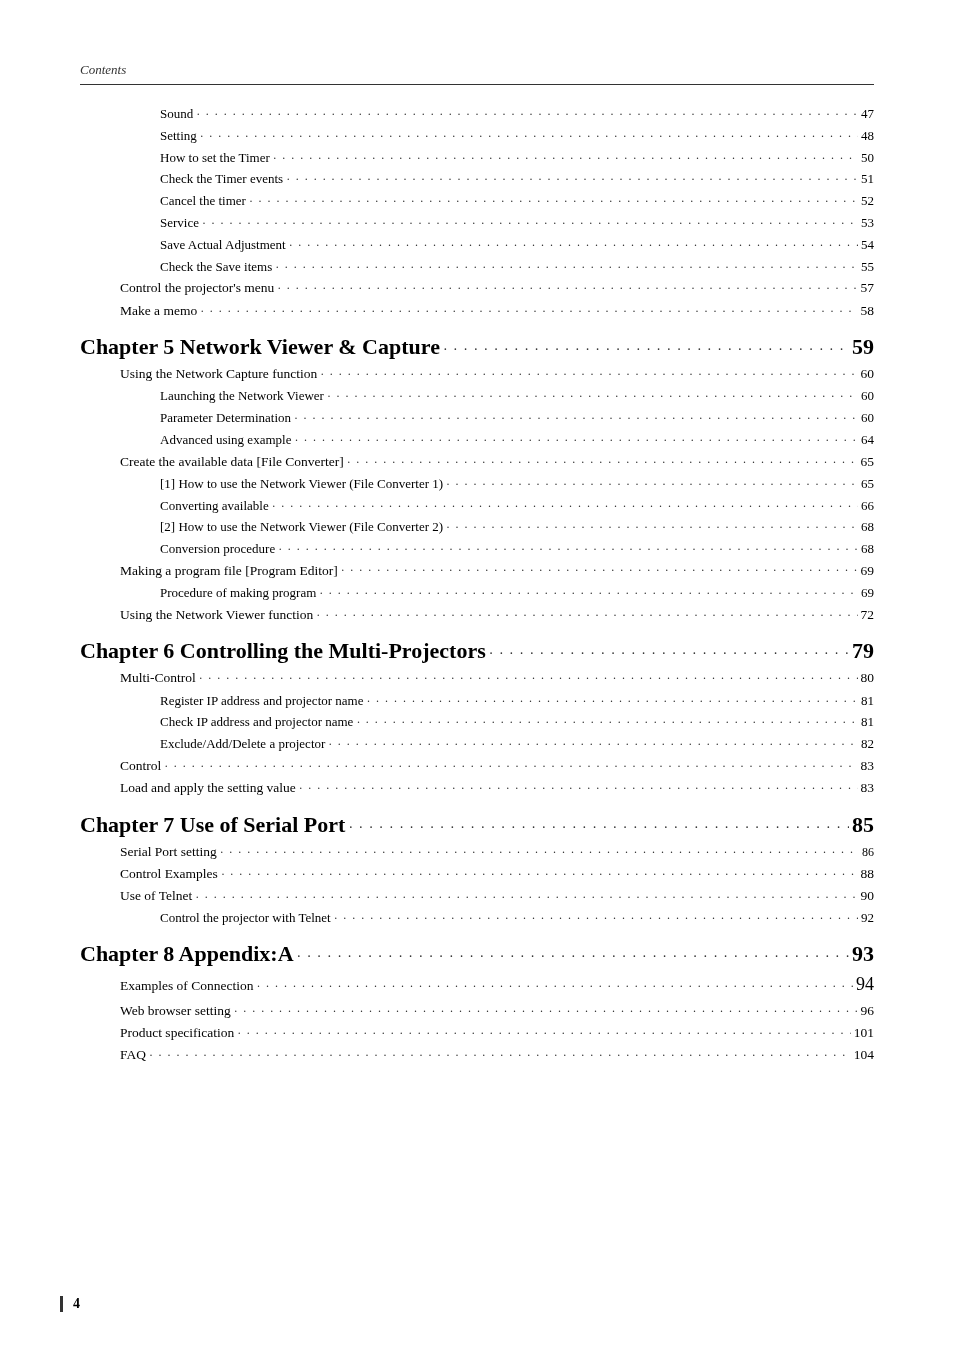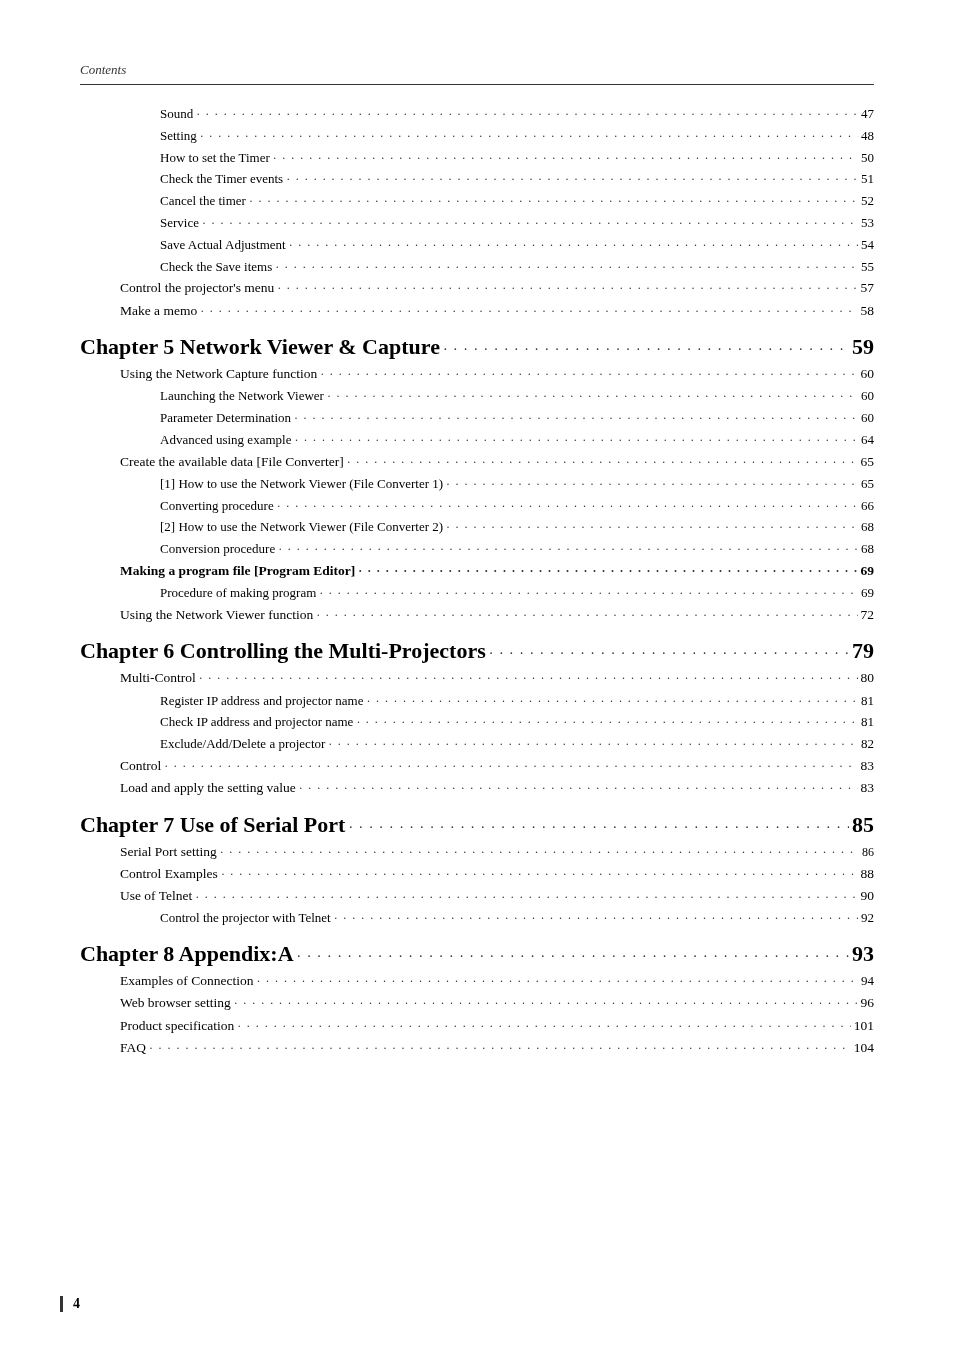--- a/index.html
+++ b/index.html
@@ -136,35 +136,35 @@
       <span style="font-size:13.5px; white-space:nowrap; flex-shrink:0;">Create the available data [File Converter]</span>
       <span style="flex:1; overflow:hidden; margin:0 3px; font-size:12px; letter-spacing:1px; color:#333; white-space:nowrap;">· · · · · · · · · · · · · · · · · · · · · · · · · · · · · · · · · · · · · · · · · · · · · · · · · · · · · · · · · · · · · · · · · · · · · · · · · · · · · · · · · · · · · · · · · · · ·</span>
       <span style="font-size:13.5px; white-space:nowrap; flex-shrink:0;">65</span>
     </div>
       <div style="display: flex; align-items: baseline; width: 100%; padding-left: 80px; line-height: 1.65;">
       <span style="font-size:13px; white-space:nowrap; flex-shrink:0;">[1] How to use the Network Viewer (File Converter 1)</span>
       <span style="flex:1; overflow:hidden; margin:0 3px; font-size:12px; letter-spacing:1px; color:#333; white-space:nowrap;">· · · · · · · · · · · · · · · · · · · · · · · · · · · · · · · · · · · · · · · · · · · · · · · · · · · · · · · · · · · · · · · · · · · · · · · · · · · · · · · · · · · · · · · · · · · ·</span>
       <span style="font-size:13px; white-space:nowrap; flex-shrink:0;">65</span>
     </div>
       <div style="display: flex; align-items: baseline; width: 100%; padding-left: 80px; line-height: 1.65;">
-      <span style="font-size:13px; white-space:nowrap; flex-shrink:0;">Converting procedure</span>
+      <span style="font-size:13px; white-space:nowrap; flex-shrink:0;">Converting available</span>
       <span style="flex:1; overflow:hidden; margin:0 3px; font-size:12px; letter-spacing:1px; color:#333; white-space:nowrap;">· · · · · · · · · · · · · · · · · · · · · · · · · · · · · · · · · · · · · · · · · · · · · · · · · · · · · · · · · · · · · · · · · · · · · · · · · · · · · · · · · · · · · · · · · · · ·</span>
       <span style="font-size:13px; white-space:nowrap; flex-shrink:0;">66</span>
     </div>
       <div style="display: flex; align-items: baseline; width: 100%; padding-left: 80px; line-height: 1.65;">
       <span style="font-size:13px; white-space:nowrap; flex-shrink:0;">[2] How to use the Network Viewer (File Converter 2)</span>
       <span style="flex:1; overflow:hidden; margin:0 3px; font-size:12px; letter-spacing:1px; color:#333; white-space:nowrap;">· · · · · · · · · · · · · · · · · · · · · · · · · · · · · · · · · · · · · · · · · · · · · · · · · · · · · · · · · · · · · · · · · · · · · · · · · · · · · · · · · · · · · · · · · · · ·</span>
       <span style="font-size:13px; white-space:nowrap; flex-shrink:0;">68</span>
     </div>
       <div style="display: flex; align-items: baseline; width: 100%; padding-left: 80px; line-height: 1.65;">
       <span style="font-size:13px; white-space:nowrap; flex-shrink:0;">Conversion procedure</span>
       <span style="flex:1; overflow:hidden; margin:0 3px; font-size:12px; letter-spacing:1px; color:#333; white-space:nowrap;">· · · · · · · · · · · · · · · · · · · · · · · · · · · · · · · · · · · · · · · · · · · · · · · · · · · · · · · · · · · · · · · · · · · · · · · · · · · · · · · · · · · · · · · · · · · ·</span>
       <span style="font-size:13px; white-space:nowrap; flex-shrink:0;">68</span>
     </div>
-      <div style="display: flex; align-items: flex-end; width: 100%; padding-left: 40px; line-height: 1.65; font-weight: bold;">
+      <div style="display: flex; align-items: center; width: 100%; padding-left: 40px; line-height: 1.65;">
       <span style="font-size:13.5px; white-space:nowrap; flex-shrink:0;">Making a program file [Program Editor]</span>
       <span style="flex:1; overflow:hidden; margin:0 3px; font-size:12px; letter-spacing:1px; color:#333; white-space:nowrap;">· · · · · · · · · · · · · · · · · · · · · · · · · · · · · · · · · · · · · · · · · · · · · · · · · · · · · · · · · · · · · · · · · · · · · · · · · · · · · · · · · · · · · · · · · · · ·</span>
       <span style="font-size:13.5px; white-space:nowrap; flex-shrink:0;">69</span>
     </div>
       <div style="display: flex; align-items: baseline; width: 100%; padding-left: 80px; line-height: 1.65;">
       <span style="font-size:13px; white-space:nowrap; flex-shrink:0;">Procedure of making program</span>
       <span style="flex:1; overflow:hidden; margin:0 3px; font-size:12px; letter-spacing:1px; color:#333; white-space:nowrap;">· · · · · · · · · · · · · · · · · · · · · · · · · · · · · · · · · · · · · · · · · · · · · · · · · · · · · · · · · · · · · · · · · · · · · · · · · · · · · · · · · · · · · · · · · · · ·</span>
       <span style="font-size:13px; white-space:nowrap; flex-shrink:0;">69</span>
     </div>
       <div style="display: flex; align-items: baseline; width: 100%; padding-left: 40px; line-height: 1.65;">
@@ -233,21 +233,21 @@
       <span style="font-size:13px; white-space:nowrap; flex-shrink:0;">92</span>
     </div>
       <div style="display: flex; align-items: baseline; width: 100%; margin-top: 12px; margin-bottom: 3px;">
       <span style="font-size:22px; font-weight:bold; white-space:nowrap; flex-shrink:0;">Chapter 8 Appendix:A</span>
       <span style="flex:1; overflow:hidden; margin:0 3px; font-size:14px; letter-spacing:1px; color:#333; white-space:nowrap; overflow:hidden; text-overflow:clip;">· · · · · · · · · · · · · · · · · · · · · · · · · · · · · · · · · · · · · · · · · · · · · · · · · · · · · · · · · · · · · · · · · · · · · · · · · · · · · · · · · · · · · · · · · · · ·</span>
       <span style="font-size:22px; font-weight:bold; white-space:nowrap; flex-shrink:0;">93</span>
     </div>
       <div style="display: flex; align-items: baseline; width: 100%; padding-left: 40px; line-height: 1.65;">
       <span style="font-size:13.5px; white-space:nowrap; flex-shrink:0;">Examples of Connection</span>
       <span style="flex:1; overflow:hidden; margin:0 3px; font-size:12px; letter-spacing:1px; color:#333; white-space:nowrap;">· · · · · · · · · · · · · · · · · · · · · · · · · · · · · · · · · · · · · · · · · · · · · · · · · · · · · · · · · · · · · · · · · · · · · · · · · · · · · · · · · · · · · · · · · · · ·</span>
-      <span style="font-size:13px; white-space:nowrap; flex-shrink:0;text-align:right;">94</span>
+      <span style="font-size:18px; white-space:nowrap; flex-shrink:0;text-align:right;">94</span>
     </div>
       <div style="display: flex; align-items: baseline; width: 100%; padding-left: 40px; line-height: 1.65;">
       <span style="font-size:13.5px; white-space:nowrap; flex-shrink:0;">Web browser setting</span>
       <span style="flex:1; overflow:hidden; margin:0 3px; font-size:12px; letter-spacing:1px; color:#333; white-space:nowrap;">· · · · · · · · · · · · · · · · · · · · · · · · · · · · · · · · · · · · · · · · · · · · · · · · · · · · · · · · · · · · · · · · · · · · · · · · · · · · · · · · · · · · · · · · · · · ·</span>
       <span style="font-size:13.5px; white-space:nowrap; flex-shrink:0;">96</span>
     </div>
       <div style="display: flex; align-items: baseline; width: 100%; padding-left: 40px; line-height: 1.65;">
       <span style="font-size:13.5px; white-space:nowrap; flex-shrink:0;">Product specification</span>
       <span style="flex:1; overflow:hidden; margin:0 3px; font-size:12px; letter-spacing:1px; color:#333; white-space:nowrap;">· · · · · · · · · · · · · · · · · · · · · · · · · · · · · · · · · · · · · · · · · · · · · · · · · · · · · · · · · · · · · · · · · · · · · · · · · · · · · · · · · · · · · · · · · · · ·</span>
       <span style="font-size:13.5px; white-space:nowrap; flex-shrink:0;">101</span>

